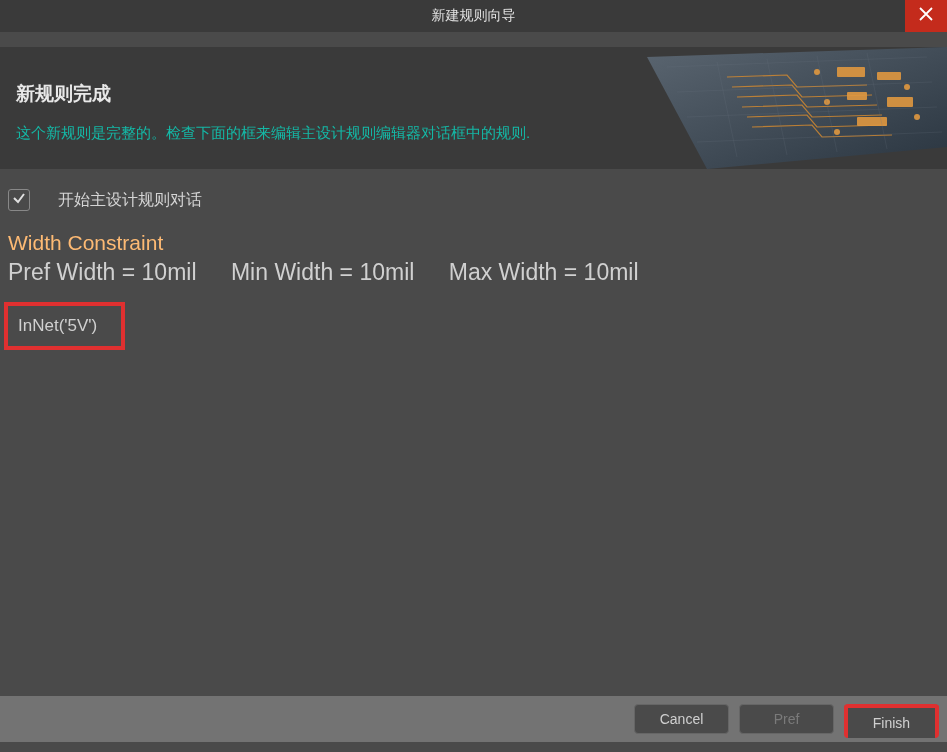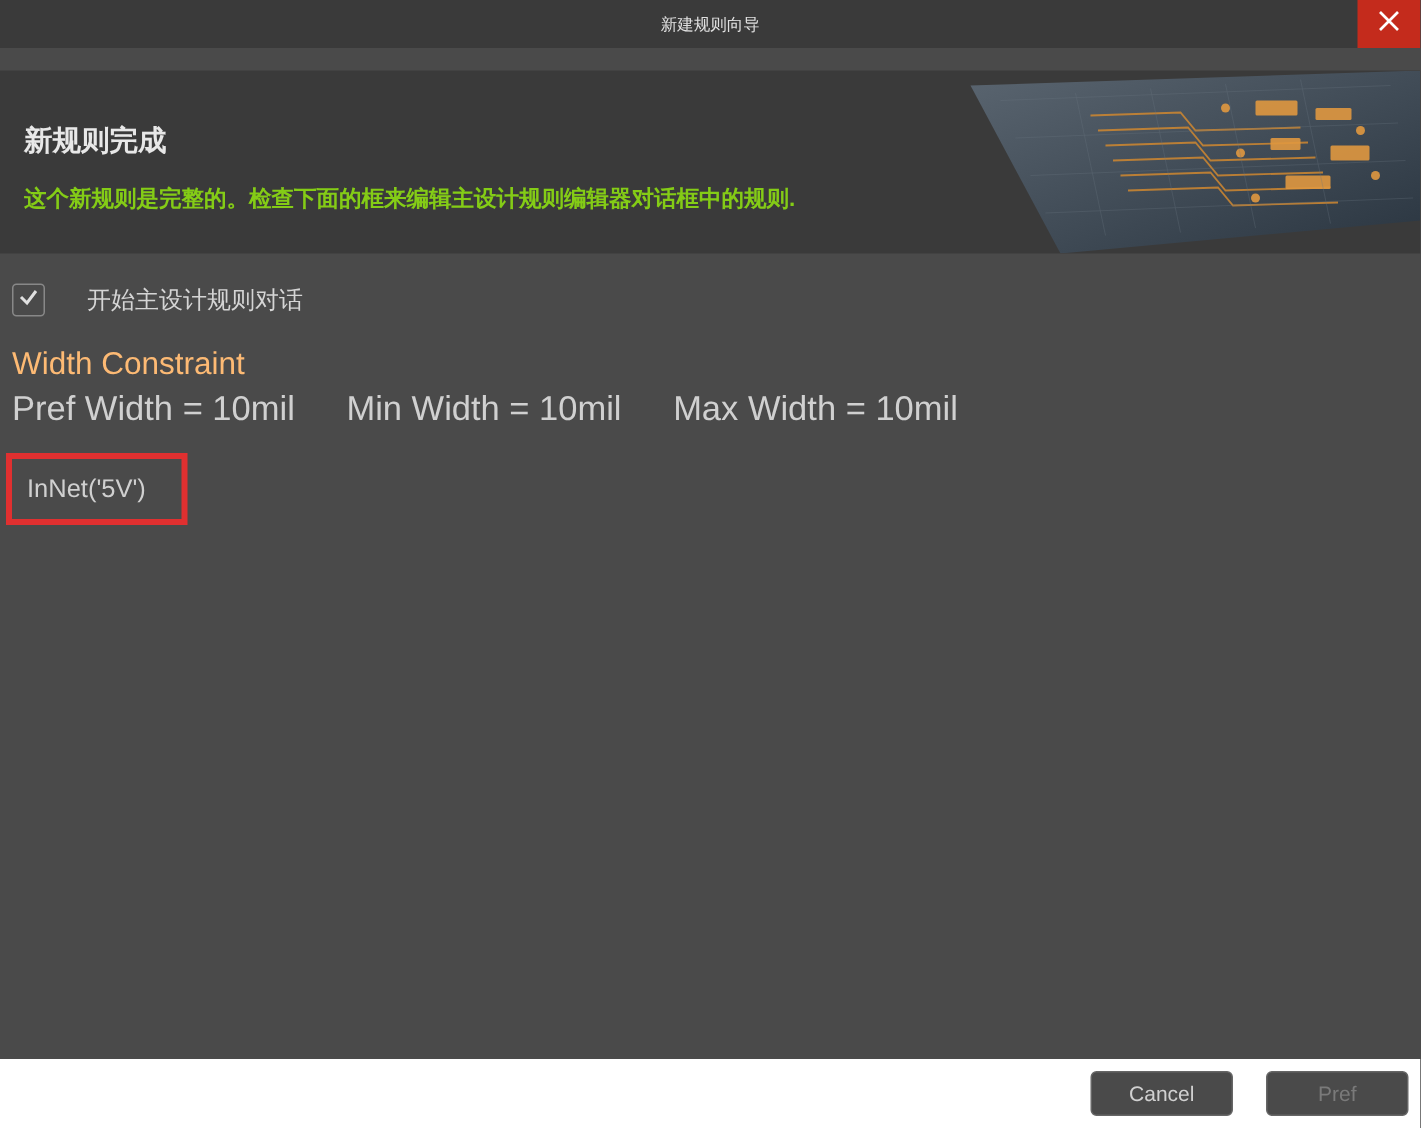--- a/index.html
+++ b/index.html
@@ -19,21 +19,21 @@
     .titlebar {
       height: 32px;
       background: #3a3a3a;
       display: flex;
       align-items: center;
       justify-content: center;
       position: relative;
     }
     .title-text {
       color: #e0e0e0;
-      font-size: 11px;
+      font-size: 14px;
     }
     .close-btn {
       position: absolute;
       right: 0;
       top: 0;
       width: 42px;
       height: 32px;
       background: #c42b1c;
       display: flex;
       align-items: center;
@@ -57,24 +57,23 @@
       flex: 1;
     }
     .header-title {
       font-size: 19px;
       font-weight: bold;
       color: #e8e8e8;
       margin-bottom: 14px;
     }
     .header-desc {
       font-size: 15px;
-      color: #84cc16;
+      color: #14b8a6;
       line-height: 1.6;
       max-width: 560px;
-      font-weight: bold;
     }
     .header-image {
       width: 360px;
       height: 100%;
       position: relative;
       overflow: hidden;
     }
     .pcb-traces {
       position: absolute;
       right: 0;
@@ -130,30 +129,30 @@
       border: 4px solid #e03030;
       padding: 10px 24px 10px 10px;
       margin-left: -4px;
     }
     .net-text {
       font-size: 17px;
       color: #d0d0d0;
     }
     .footer {
       position: absolute;
-      bottom: 0;
+      bottom: 10px;
       left: 0;
       right: 0;
       height: 46px;
-      background: #ffffff;
+      background: #737373;
       display: flex;
       align-items: center;
       justify-content: flex-end;
       padding: 0 8px;
-      gap: 22px;
+      gap: 10px;
     }
     .btn {
       min-width: 95px;
       height: 30px;
       background: #4a4a4a;
       border: 1px solid #666;
       border-radius: 4px;
       color: #d0d0d0;
       font-size: 14px;
       display: flex;
@@ -264,13 +263,14 @@
   <div class="net-box">
     <span class="net-text">InNet('5V')</span>
   </div>
 </div>
 
 <div class="watermark">https://blog.csdn.net/ooooooohou</div>
 
 <div class="footer">
   <div class="btn">Cancel</div>
   <div class="btn disabled">Pref</div>
+  <div class="btn highlight">Finish</div>
 </div>
 
 </body></html>

